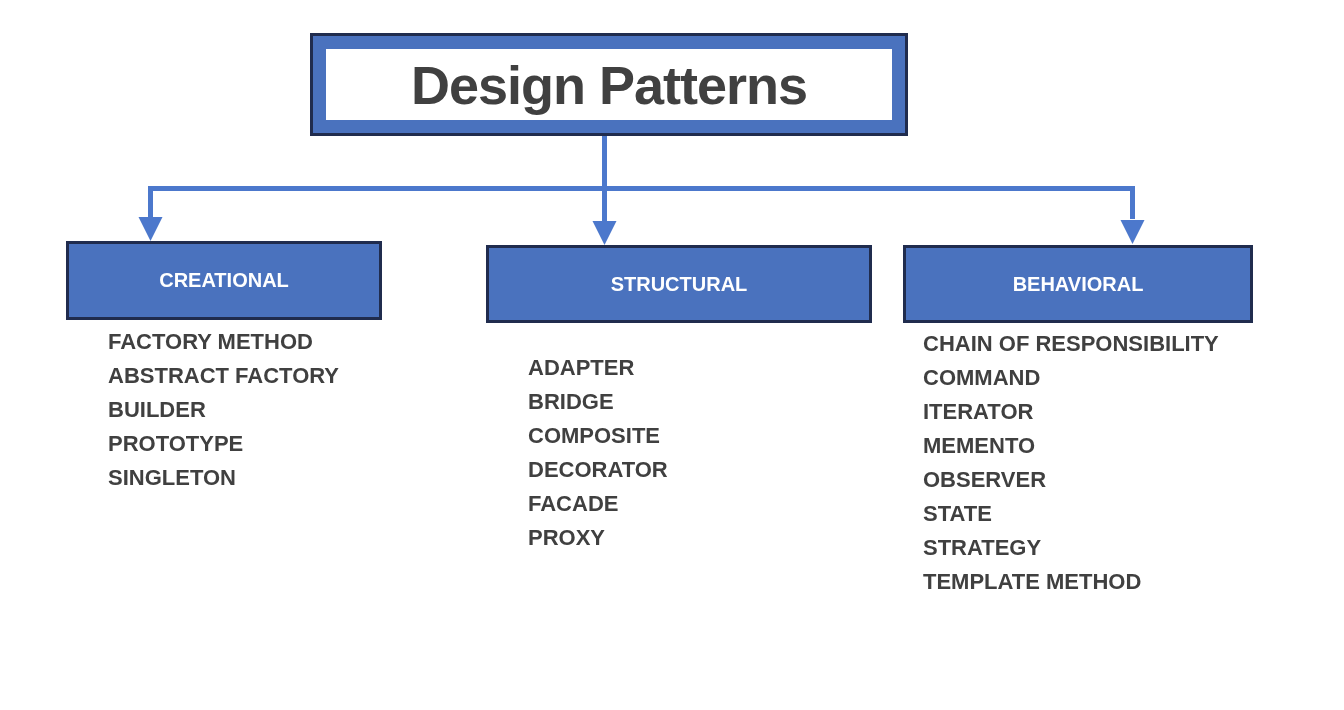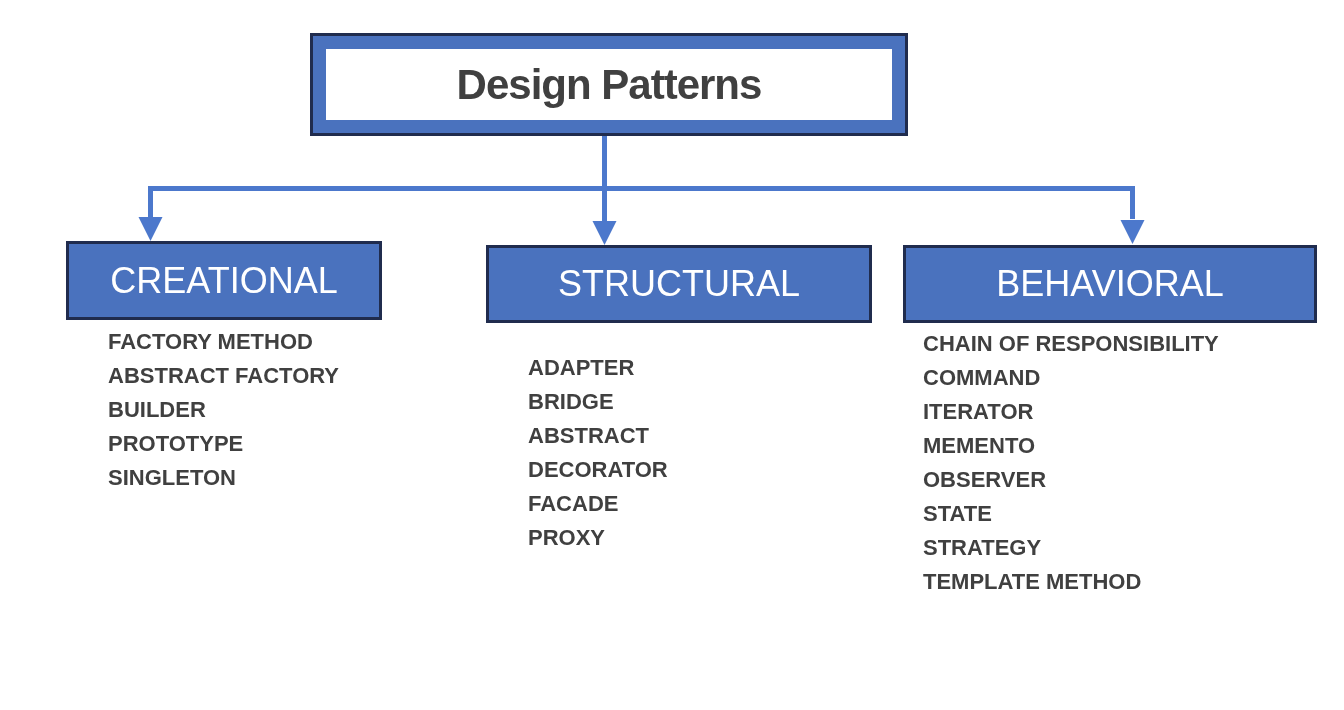--- a/index.html
+++ b/index.html
@@ -45,44 +45,44 @@
   }
   .title-inner {
     position: absolute;
     inset: 13px;
     background: #ffffff;
     display: flex;
     align-items: center;
     justify-content: center;
   }
   .title-text {
-    font-size: 42px;
+    font-size: 54px;
     font-weight: bold;
     color: var(--title-text);
     letter-spacing: -1px;
     white-space: nowrap;
   }
   .category-box {
     position: absolute;
     border: 3px solid var(--box-border);
     background: var(--box-fill);
     display: flex;
     align-items: center;
     justify-content: center;
   }
   .category-box span {
-    font-size: 36px;
-    font-weight: normal;
+    font-size: 20px;
+    font-weight: bold;
     color: var(--header-text);
     letter-spacing: 0px;
     white-space: nowrap;
   }
   .category-box.creational { left: 66px;  top: 241px; width: 316px; height: 79px; }
   .category-box.structural { left: 486px; top: 245px; width: 386px; height: 78px; }
-  .category-box.behavioral { left: 903px; top: 245px; width: 414px; height: 78px; justify-content: center; }
+  .category-box.behavioral { left: 903px; top: 245px; width: 350px; height: 78px; justify-content: center; }
   .pattern-list {
     position: absolute;
     display: flex;
     flex-direction: column;
   }
   .pattern-list.creational-list { left: 108px; top: 325px; width: 300px; }
   .pattern-list.structural-list { left: 528px; top: 327px; width: 300px; margin-top: 24px; }
   .pattern-list.behavioral-list { left: 923px; top: 327px; width: 360px; }
   .pattern-item {
     font-size: 22px;
@@ -127,21 +127,21 @@
       <div class="pattern-item">FACTORY METHOD</div>
       <div class="pattern-item">ABSTRACT FACTORY</div>
       <div class="pattern-item">BUILDER</div>
       <div class="pattern-item">PROTOTYPE</div>
       <div class="pattern-item">SINGLETON</div>
     </div>
 
   <div class="pattern-list structural-list">
       <div class="pattern-item">ADAPTER</div>
       <div class="pattern-item">BRIDGE</div>
-      <div class="pattern-item">ABSTRACT</div>
+      <div class="pattern-item">COMPOSITE</div>
       <div class="pattern-item">DECORATOR</div>
       <div class="pattern-item">FACADE</div>
       <div class="pattern-item">PROXY</div>
     </div>
 
   <div class="pattern-list behavioral-list">
       <div class="pattern-item">CHAIN OF RESPONSIBILITY</div>
       <div class="pattern-item">COMMAND</div>
       <div class="pattern-item">ITERATOR</div>
       <div class="pattern-item">MEMENTO</div>

